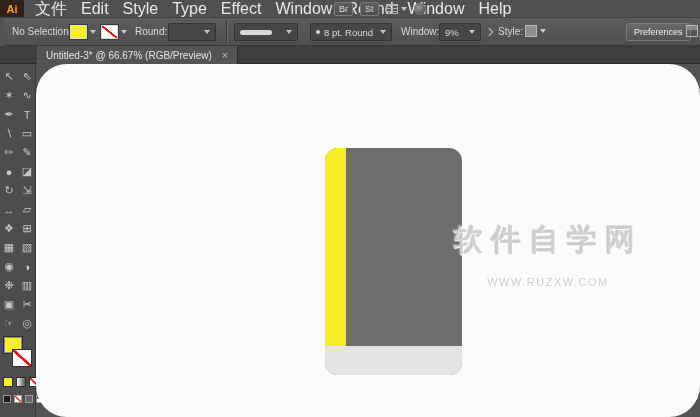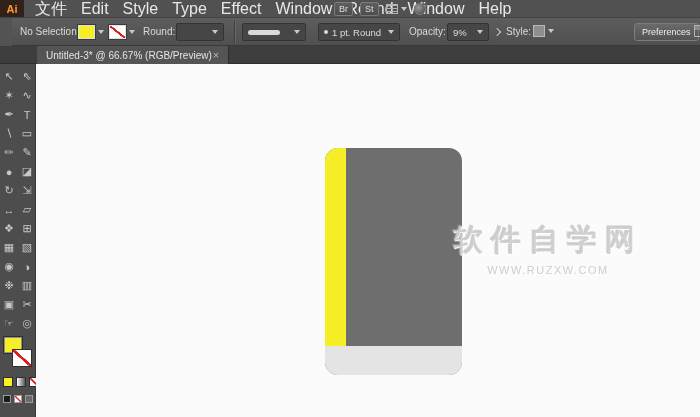--- a/index.html
+++ b/index.html
@@ -22,21 +22,21 @@
               color:#ddd; border:1px solid #7a7a7a; border-radius:2px;
               background:linear-gradient(#5f5f5f,#4d4d4d); }
   .workspace-btn { display:flex; align-items:center; gap:3px; }
   .ws-icon { width:12px; height:10px; border:1px solid #b5b5b5;
              background:repeating-linear-gradient(#b5b5b5 0 1px, transparent 1px 3px); }
   .cslive { width:12px; height:12px; border-radius:50%;
             background:radial-gradient(circle at 35% 35%, #9c9c9c, #5a5a5a 70%);
             border:1px solid #7d7d7d; }
 
   
-  .controlbar { position:absolute; top:18px; left:12px; right:0; height:28px;
+  .controlbar { position:absolute; top:18px; left:4px; right:0; height:28px;
                 background:linear-gradient(#5d5d5d,#4f4f4f);
                 border-bottom:1px solid #393939; }
   .cb-label { position:absolute; top:0; line-height:28px; font-size:10px; color:#dadada; }
   .caret { display:inline-block; width:0; height:0;
            border-left:3px solid transparent; border-right:3px solid transparent;
            border-top:4px solid #c9c9c9; }
   .swatch-wrap { position:absolute; top:7px; display:flex; align-items:center; gap:3px; }
   .swatch { width:17px; height:14px; border:1px solid #e0e0e0; box-shadow:0 0 0 1px #3a3a3a; }
   .none-slash { background:linear-gradient(to top right,#ffffff 44%,#e21b1b 45%,#e21b1b 55%,#ffffff 56%); }
   .cb-drop { position:absolute; top:5px; height:18px; background:#464646;
@@ -55,21 +55,21 @@
             font-size:9px; color:#ececec; background:linear-gradient(#6a6a6a,#535353);
             border:1px solid #7b7b7b; border-radius:3px; white-space:nowrap; }
   .panel-drop { position:absolute; top:7px; display:flex; align-items:center; gap:3px; }
   .panel-glyph { width:12px; height:12px; border:1px solid #b5b5b5;
                  background:linear-gradient(#8a8a8a 0 4px, transparent 4px); }
 
   
   .tabbar { position:absolute; top:46px; left:0; right:0; height:18px;
             background:#3e3e3e; border-bottom:1px solid #2d2d2d; }
   .tab { position:absolute; left:37px; top:0; height:18px; background:#545454;
-         display:flex; align-items:center; gap:1px; padding:0 9px;
+         display:flex; align-items:center; gap:10px; padding:0 9px;
          font-size:10px; color:#e4e4e4; border-right:1px solid #2d2d2d; }
   .tab-close { font-size:11px; color:#b9b9b9; line-height:10px; }
 
   
   .toolbar { position:absolute; top:64px; left:0; width:36px; bottom:0;
              background:#4d4d4d; border-right:1px solid #3a3a3a; }
   .tools-grid { display:grid; grid-template-columns:18px 18px; padding-top:3px; }
   .tool { height:19px; display:flex; align-items:center; justify-content:center;
           color:#c7c7c7; font-size:11px; cursor:default; }
   .fs-area { position:absolute; left:0; top:272px; width:36px; height:46px; }
@@ -83,30 +83,30 @@
   .mini-grad { background:linear-gradient(90deg,#ffffff,#555555); }
   .mini-none { background:linear-gradient(to top right,#ffffff 40%,#e21b1b 45%,#e21b1b 55%,#ffffff 60%); }
   .bottom-row { position:absolute; left:3px; top:331px; display:flex; gap:3px; }
   .bi { width:8px; height:8px; border:1px solid #9a9a9a; }
   .bi-black { background:#1b1b1b; }
   .bi-none { background:linear-gradient(to top right,#fff 38%,#e21b1b 46%,#e21b1b 54%,#fff 62%); }
   .bi-draw { background:#6a6a6a; }
   .bi-draw2 { background:linear-gradient(#6a6a6a 0 3px, #fff 3px); }
 
   
-  .canvas { position:absolute; top:64px; left:36px; right:0; bottom:0; background:#fbfbfb; }
+  .canvas { position:absolute; top:64px; left:36px; right:0; bottom:0; background:#fbfbfb;border-radius:31px; }
   .book { position:absolute; left:289px; top:84px; width:137px; height:227px;
           border-radius:13px; overflow:hidden; background:#6e6e6e; }
   .book-spine { position:absolute; left:0; top:0; bottom:29px; width:21px; background:#f6ee27; }
   .book-bottom { position:absolute; left:0; right:0; bottom:0; height:29px; background:#e4e4e4; }
   .watermark { position:absolute; left:392px; top:156px; width:240px; text-align:center; z-index:5; }
   .wm-main { font-size:30px; font-weight:bold; letter-spacing:8px;
              color:rgba(196,196,196,0.78);
              text-shadow:1px 1px 0 rgba(255,255,255,0.95), -1px -1px 0 rgba(150,150,150,0.35); }
-  .wm-sub { margin-top:3px; font-size:11px; letter-spacing:1.5px;
+  .wm-sub { margin-top:15px; font-size:11px; letter-spacing:1.5px;
             color:rgba(198,198,198,0.85);
             text-shadow:1px 1px 0 rgba(255,255,255,0.9); }
 </style>
 </head>
 <body>
 
 <div id="app">
 
   <div class="menubar">
     <div class="ai-logo">Ai</div>
@@ -153,25 +153,25 @@
 
     <div class="divider" style="left:222px"></div>
 
     <div class="cb-drop" style="left:230px; width:64px">
       <span class="brush-pill"></span>
       <span class="caret"></span>
     </div>
 
     <div class="cb-drop" style="left:306px; width:82px">
       <span class="brush-dot"></span>
-      <span>1 pt. Round</span>
-      <span class="caret"></span>
-    </div>
-
-    <span class="cb-label" style="left:397px">Opacity:</span>
+      <span>8 pt. Round</span>
+      <span class="caret"></span>
+    </div>
+
+    <span class="cb-label" style="left:397px">Window:</span>
 
     <div class="cb-drop" style="left:435px; width:42px">
       <span>9%</span>
       <span class="caret"></span>
     </div>
 
     <span class="chev-right" style="left:482px"></span>
 
     <span class="cb-label" style="left:494px">Style:</span>
 

